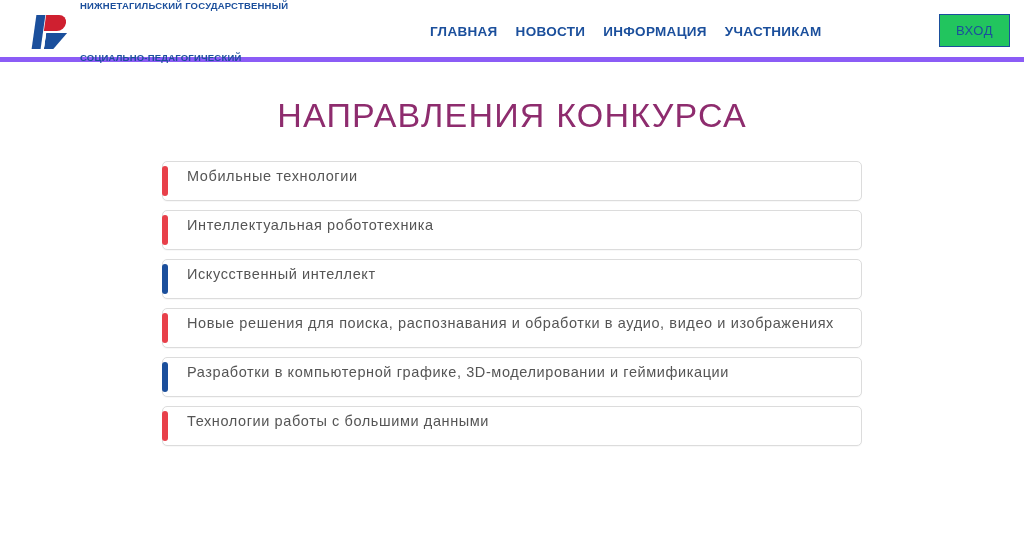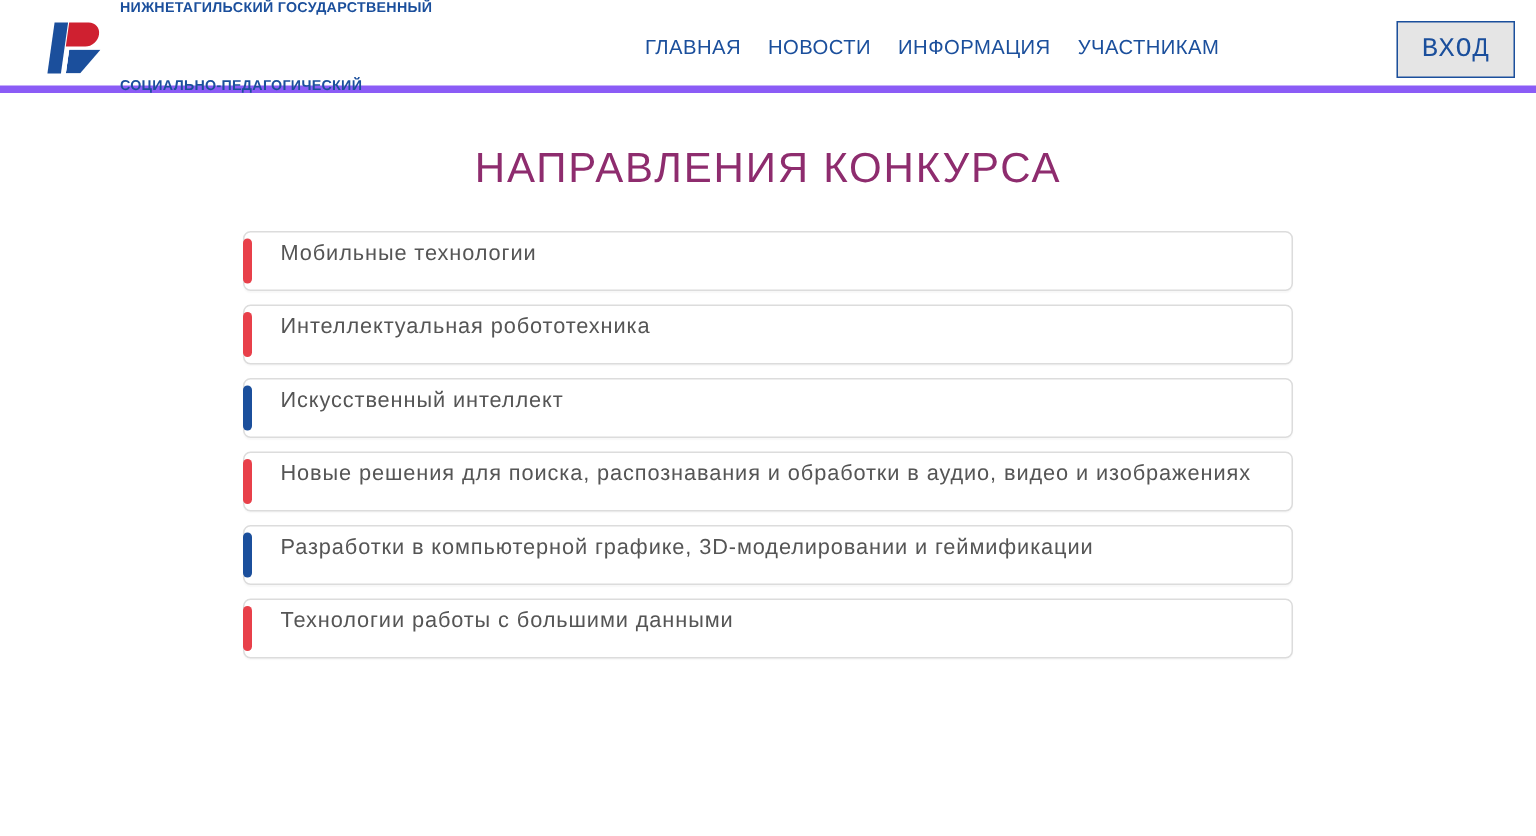--- a/index.html
+++ b/index.html
@@ -88,42 +88,43 @@
     display: flex;
     gap: 18px;
     font-size: 13.5px;
     letter-spacing: 0.3px;
   }
   .nav a {
     color: #1b4f9c;
     text-decoration: none;
     text-transform: uppercase;
     white-space: nowrap;
+    font-weight: bold;
   }
 
   .login-btn {
     position: absolute;
     right: 14px;
     top: 14px;
     border: 1px solid #1b4f9c;
     color: #1b4f9c;
-    background: #e5e5e5;
-    font-size: 18px;
+    background: #22c55e;
+    font-size: 13px;
     letter-spacing: 0.5px;
     padding: 8px 16px;
     text-transform: uppercase;
     cursor: pointer;
-    font-family: Liberation Mono, monospace;
+    font-family: Liberation Sans, sans-serif;
   }
 
   
   .page-title {
     text-align: center;
     margin-top: 34px;
-    font-size: 28px;
+    font-size: 34px;
     color: #8e2c6e;
     letter-spacing: 1.2px;
     font-weight: normal;
     font-family: "Liberation Sans", sans-serif;
   }
 
   
   .list {
     margin: 26px auto 0 auto;
     width: 700px;

